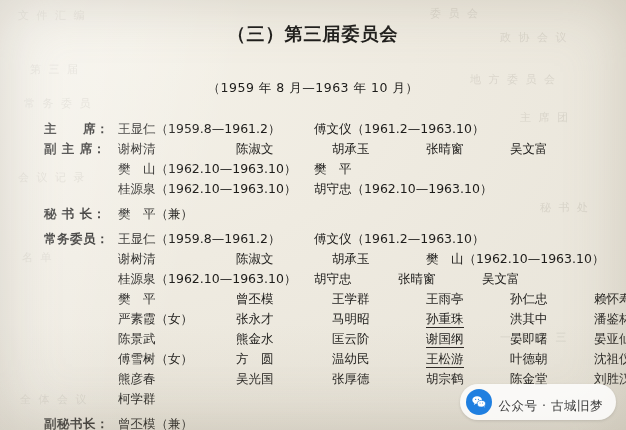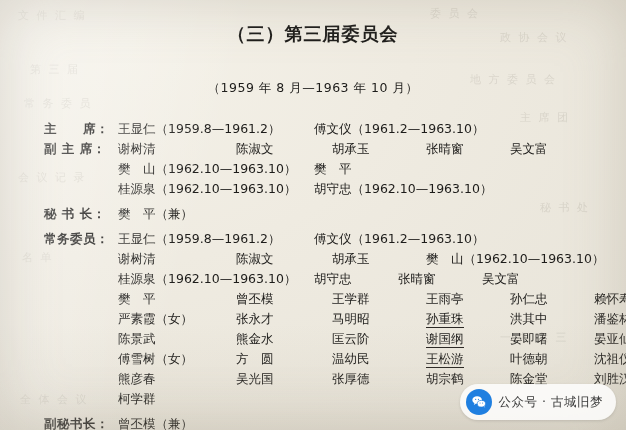--- a/index.html
+++ b/index.html
@@ -102,21 +102,21 @@
   .indent-row .lbl {
     visibility: hidden;
   }
   .spacer-sm { height: 5px; }
   
   .badge {
     position: absolute;
     right: 10px;
     bottom: 10px;
     display: flex;
-    align-items: center;
+    align-items: flex-end;
     background: rgba(255, 255, 255, 0.82);
     border-radius: 18px;
     padding: 5px 13px 5px 6px;
     box-shadow: 0 1px 3px rgba(0,0,0,0.12);
   }
   .badge-avatar {
     width: 26px;
     height: 26px;
     border-radius: 50%;
     background: #1f7fe0;

